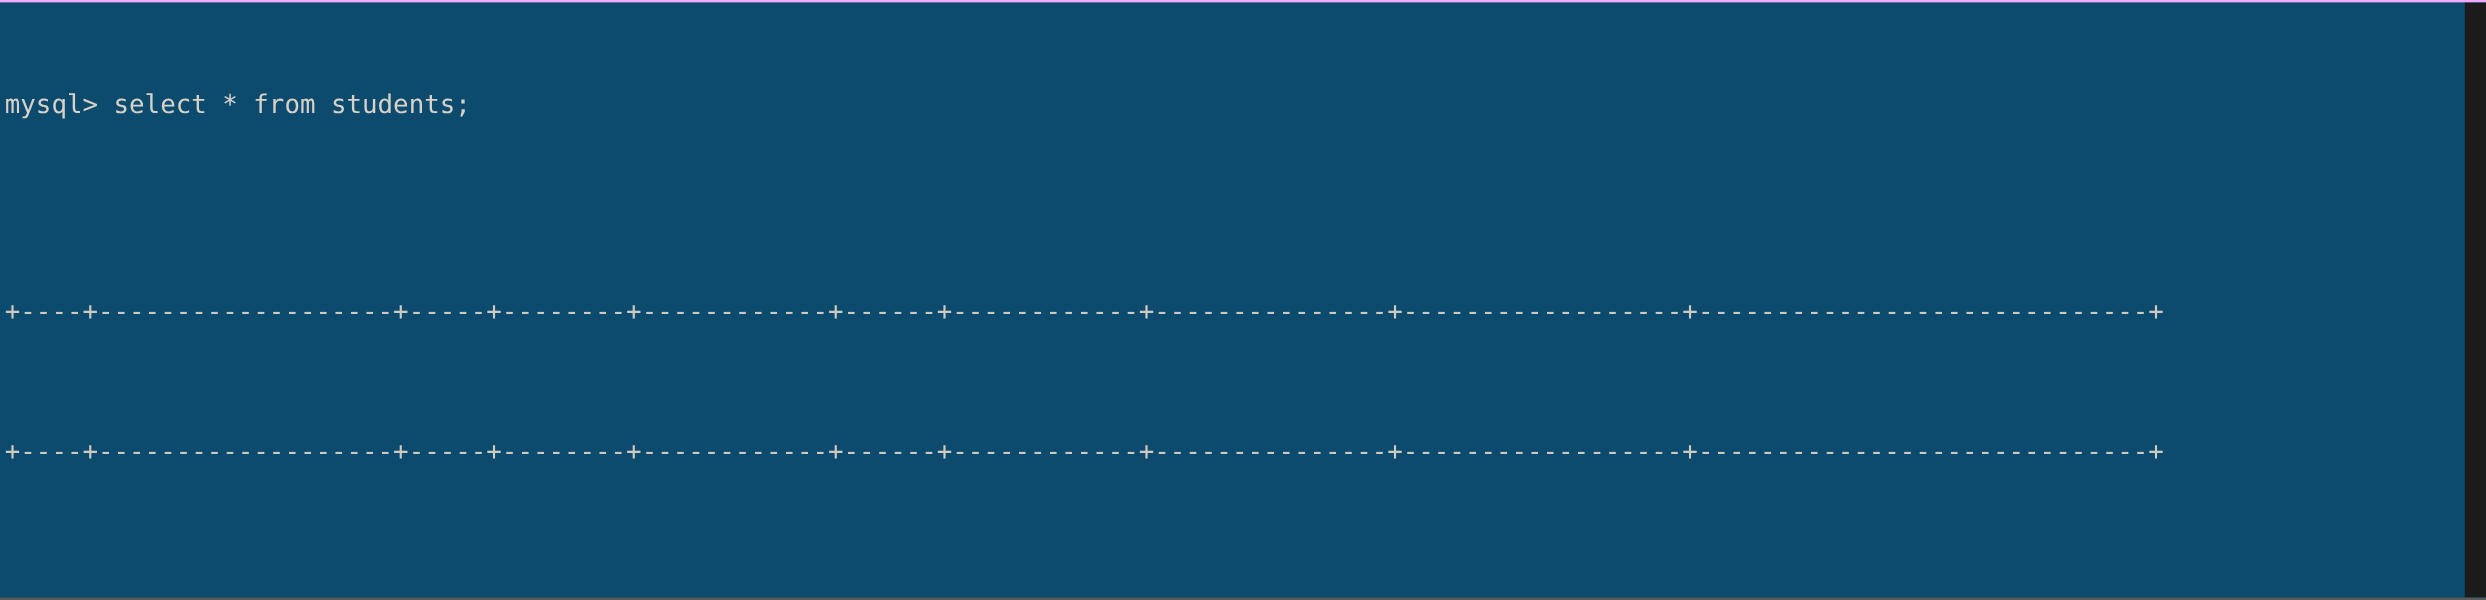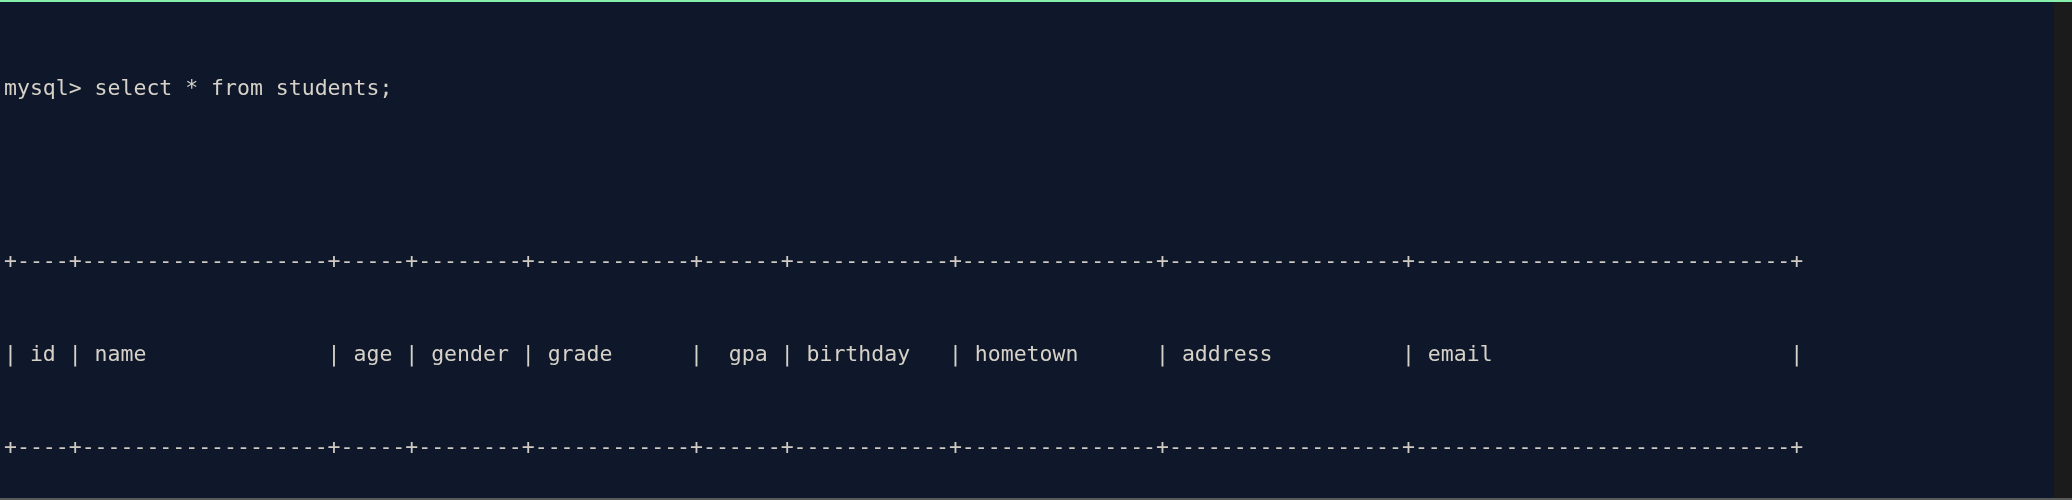--- a/index.html
+++ b/index.html
@@ -4,24 +4,24 @@
 <style>
   html, body {
     margin: 0;
     padding: 0;
     background: #2b2b2b;
   }
   #terminal {
     position: relative;
     width: 2072px;
     height: 500px;
-    background: #0f172a;
+    background: #0c4a6e;
     overflow: hidden;
     box-sizing: border-box;
-    border-top: 2px solid #86efac;
+    border-top: 2px solid #f0abfc;
     border-bottom: 2px solid #5a5a5a;
   }
   
   #terminal::after {
     content: "";
     position: absolute;
     top: 0;
     right: 0;
     width: 18px;
     height: 100%;
@@ -50,21 +50,20 @@
 
 <div id="terminal">
   <div id="screen">
 
     <span class="line prompt">mysql&gt; select * from students;</span>
 
     <span class="blank"></span>
 
     <span class="line rule">+----+-------------------+-----+--------+------------+------+------------+---------------+------------------+-----------------------------+</span>
 
-    <span class="line">| id | name              | age | gender | grade      |  gpa | birthday   | hometown      | address          | email                       |</span>
 
     <span class="line rule">+----+-------------------+-----+--------+------------+------+------------+---------------+------------------+-----------------------------+</span>
 
     
 
     
 
     
 
   </div>

